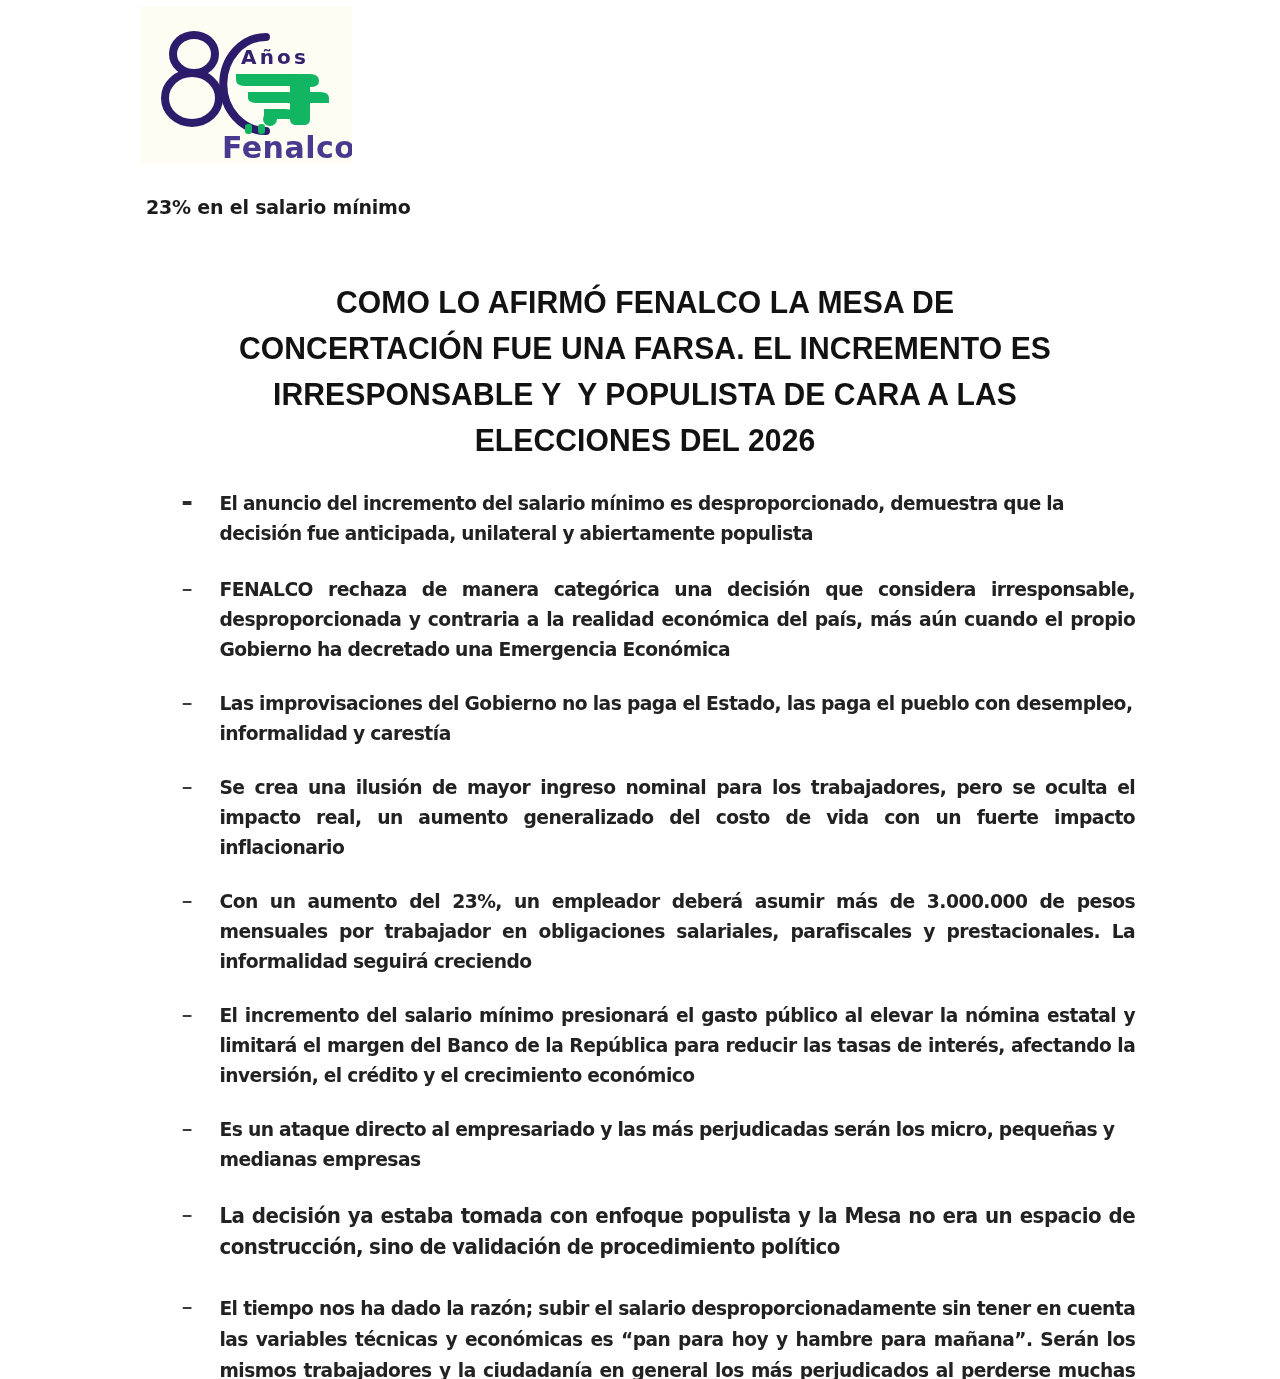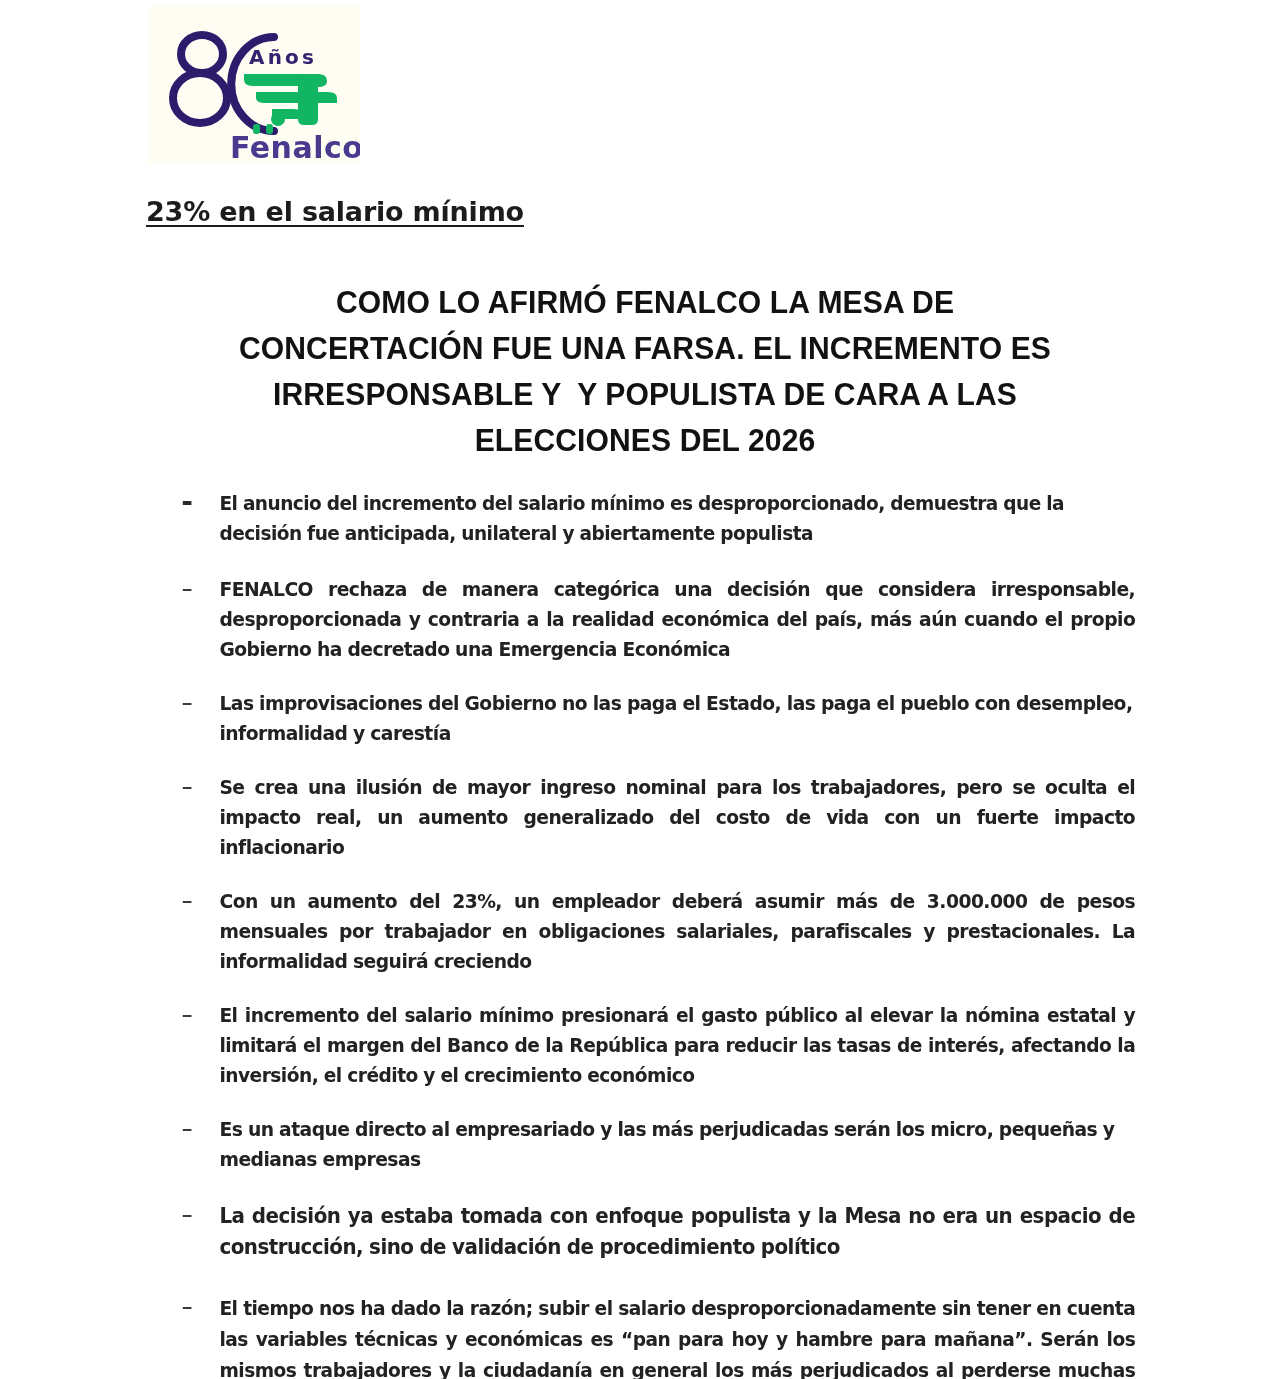--- a/index.html
+++ b/index.html
@@ -20,44 +20,43 @@
   .page {
     position: relative;
     width: 1280px;
     height: 1379px;
     background: #ffffff;
   }
 
   
   .logo-box {
     position: absolute;
-    left: 148px;
+    left: 140px;
     top: 6px;
     width: 212px;
     height: 158px;
     background: #fdfdf4;
   }
 
   .logo-svg {
     display: block;
     width: 212px;
     height: 158px;
   }
 
   
   .kicker {
     position: absolute;
     left: 146px;
     top: 196px;
     font-family: "DejaVu Sans", sans-serif;
-    font-size: 27px;
+    font-size: 19px;
     font-weight: 700;
     letter-spacing: -0.2px;
     color: #1c1c1c;
-    text-decoration: underline;
     text-underline-offset: 4px;
     text-decoration-thickness: 2px;
     white-space: nowrap;
   }
 
   
   .title {
     position: absolute;
     left: 150px;
     top: 258px;

